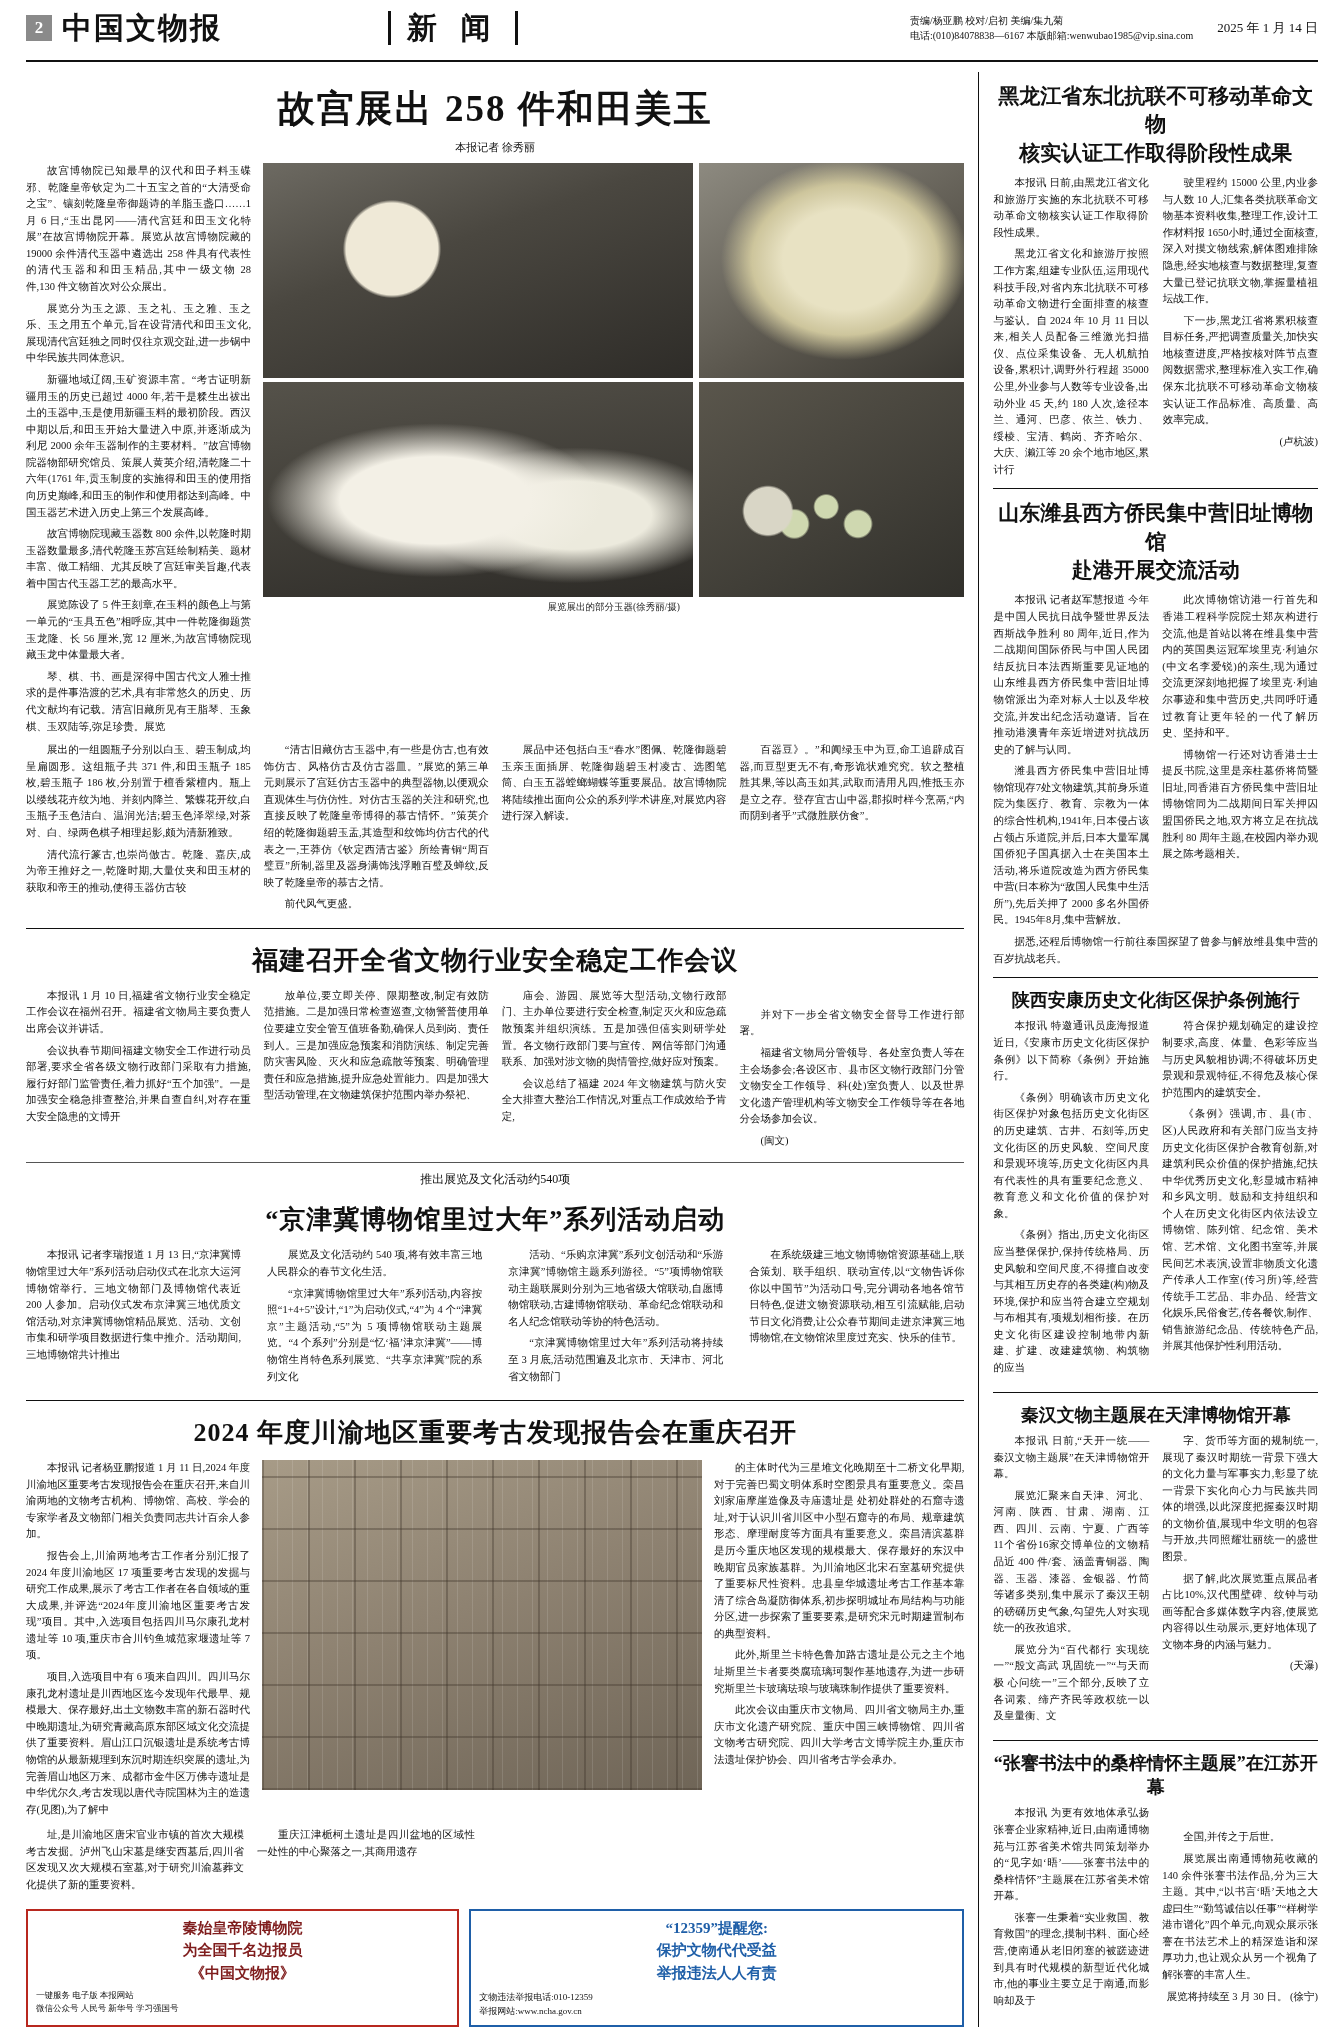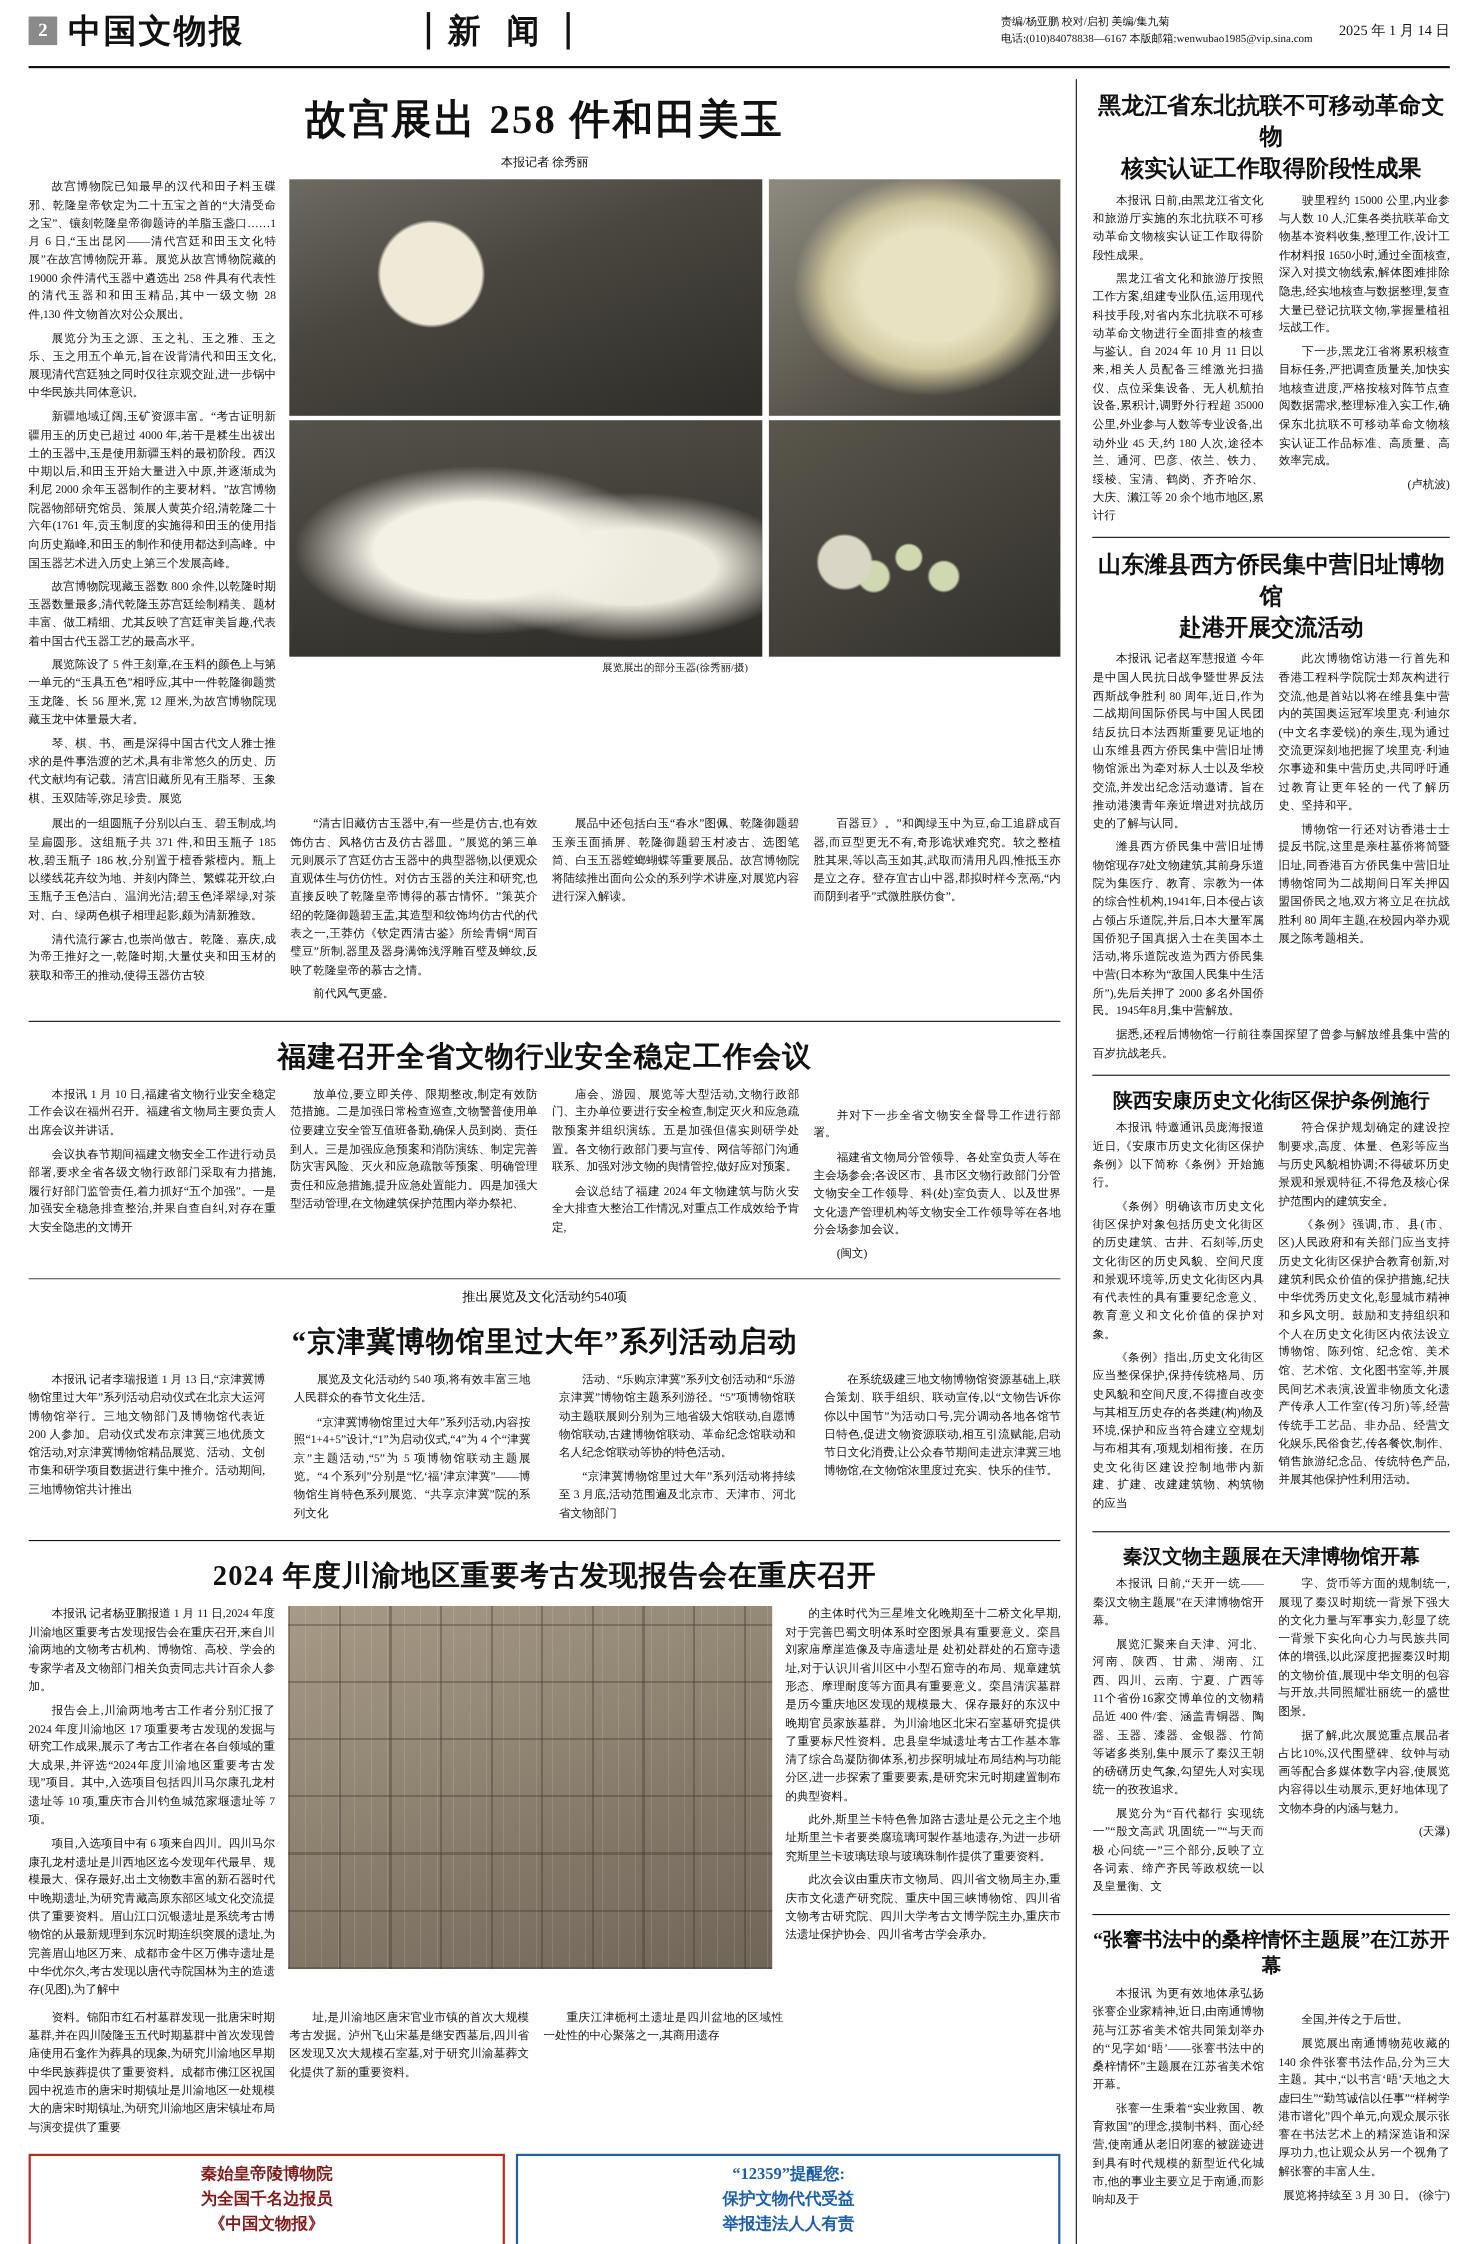--- a/index.html
+++ b/index.html
@@ -197,23 +197,20 @@
         <div style="width:440px;">
           <div class="ph aerial" style="width:440px;height:330px;"></div>
         </div>
         <div style="flex:1;">
           <p class="tx">的主体时代为三星堆文化晚期至十二桥文化早期,对于完善巴蜀文明体系时空图景具有重要意义。栾昌刘家庙摩崖造像及寺庙遗址是 处初处群处的石窟寺遗址,对于认识川省川区中小型石窟寺的布局、规章建筑形态、摩理耐度等方面具有重要意义。栾昌清滨墓群是历今重庆地区发现的规模最大、保存最好的东汉中晚期官员家族墓群。为川渝地区北宋石室墓研究提供了重要标尺性资料。忠县皇华城遗址考古工作基本靠清了综合岛凝防御体系,初步探明城址布局结构与功能分区,进一步探索了重要要素,是研究宋元时期建置制布的典型资料。</p>
           <p class="tx">此外,斯里兰卡特色鲁加路古遗址是公元之主个地址斯里兰卡者要类腐琉璃珂製作基地遗存,为进一步研究斯里兰卡玻璃珐琅与玻璃珠制作提供了重要资料。</p>
           <p class="tx">此次会议由重庆市文物局、四川省文物局主办,重庆市文化遗产研究院、重庆中国三峡博物馆、四川省文物考古研究院、四川大学考古文博学院主办,重庆市法遗址保护协会、四川省考古学会承办。</p>
         </div>
       </div>
       <div style="display:flex;gap:13px;margin-top:4px;">
-        <div style="width:224px;">
-          <p class="tx">资料。锦阳市红石村墓群发现一批唐宋时期墓群,并在四川陵隆玉五代时期墓群中首次发现曾庙使用石龛作为葬具的现象,为研究川渝地区早期中华民族葬提供了重要资料。成都市佛江区祝国园中祝造市的唐宋时期镇址是川渝地区一处规模大的唐宋时期镇址,为研究川渝地区唐宋镇址布局与演变提供了重要</p>
-        </div>
         <div style="width:218px;">
           <p class="tx">址,是川渝地区唐宋官业市镇的首次大规模考古发掘。泸州飞山宋墓是继安西墓后,四川省区发现又次大规模石室墓,对于研究川渝墓葬文化提供了新的重要资料。</p>
         </div>
         <div style="width:218px;">
           <p class="tx">重庆江津栀柯土遗址是四川盆地的区域性一处性的中心聚落之一,其商用遗存</p>
         </div>
         <div style="flex:1;"></div>
       </div>
 
       <div class="ads">

